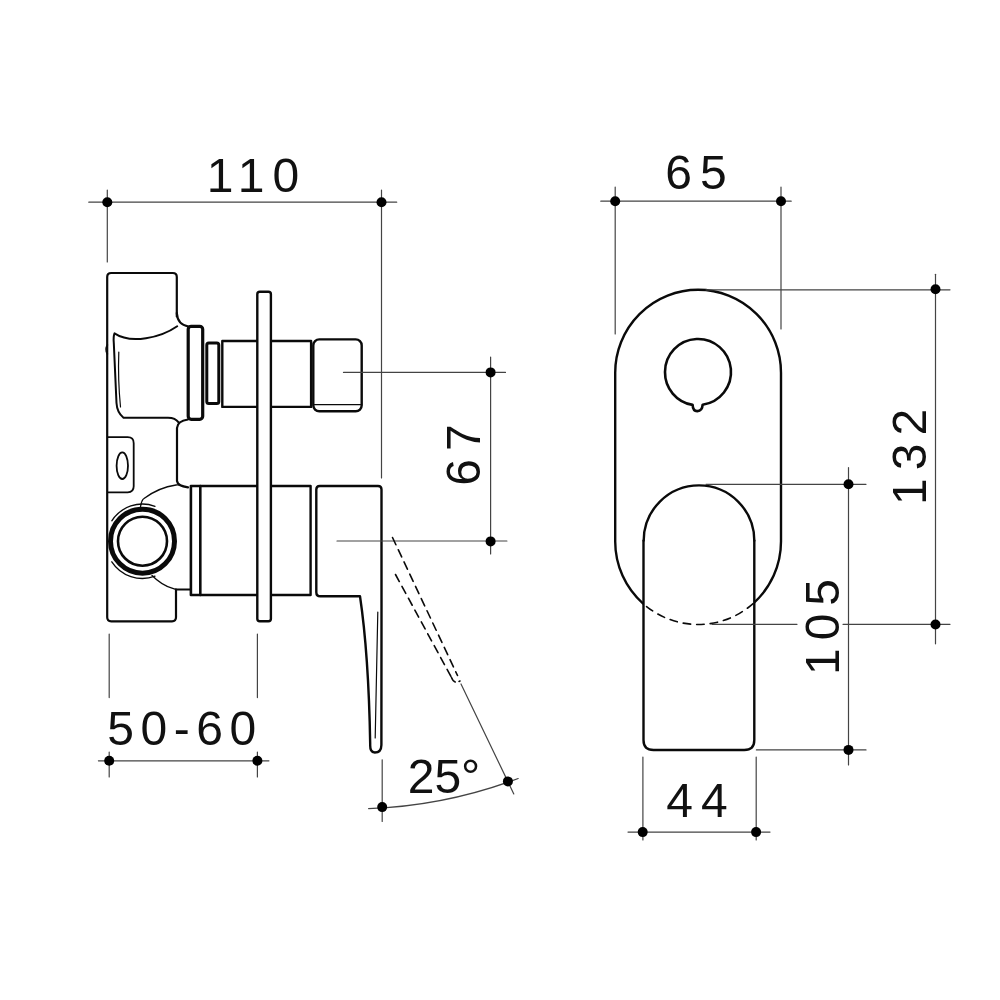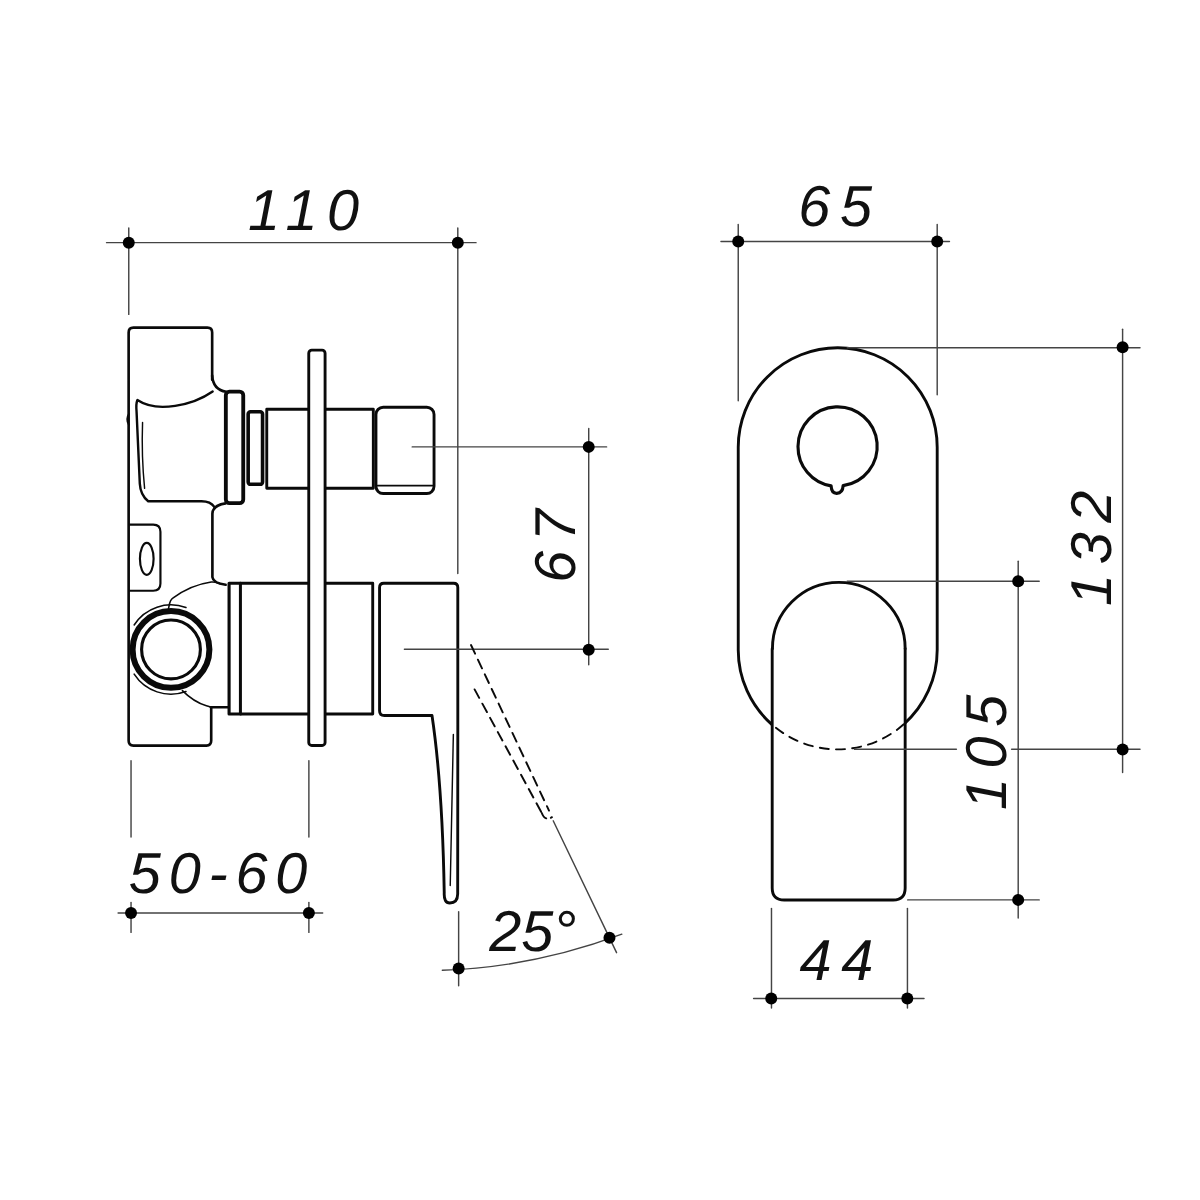--- a/index.html
+++ b/index.html
@@ -1,16 +1,16 @@
 <!DOCTYPE html>
 <html><head>
 <meta charset="utf-8">
 <style>
   html,body{margin:0;padding:0;background:#fff;}
-  .wrap{width:980px;height:1000px;position:relative;background:#fff;font-style:italic;}
+  .wrap{width:980px;height:1000px;position:relative;background:#fff;}
   text{font-family:"Liberation Sans", sans-serif; fill:#111;}
   .dim{font-size:48px; letter-spacing:8px;}
 </style>
 </head>
 <body>
 <div class="wrap">
 <svg width="1000" height="1000" viewBox="0 0 1000 1000">
 
   <rect x="0" y="0" width="1000" height="1000" fill="#ffffff"></rect>
 

